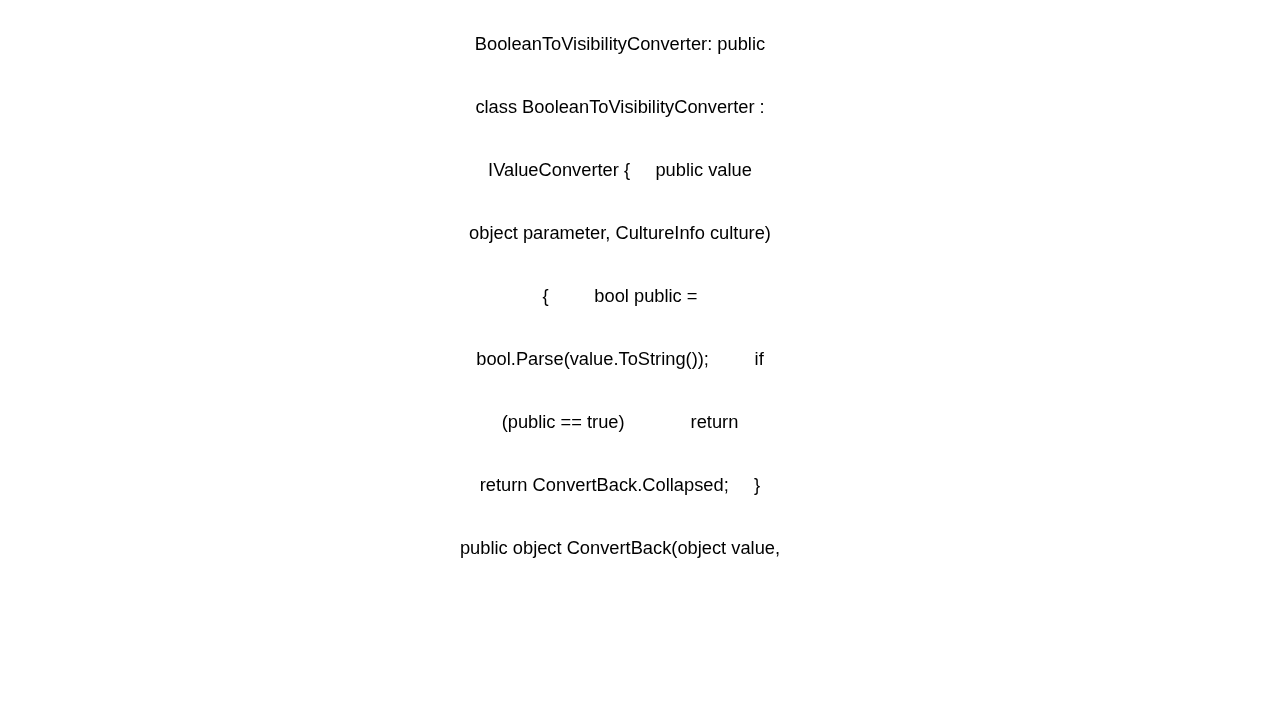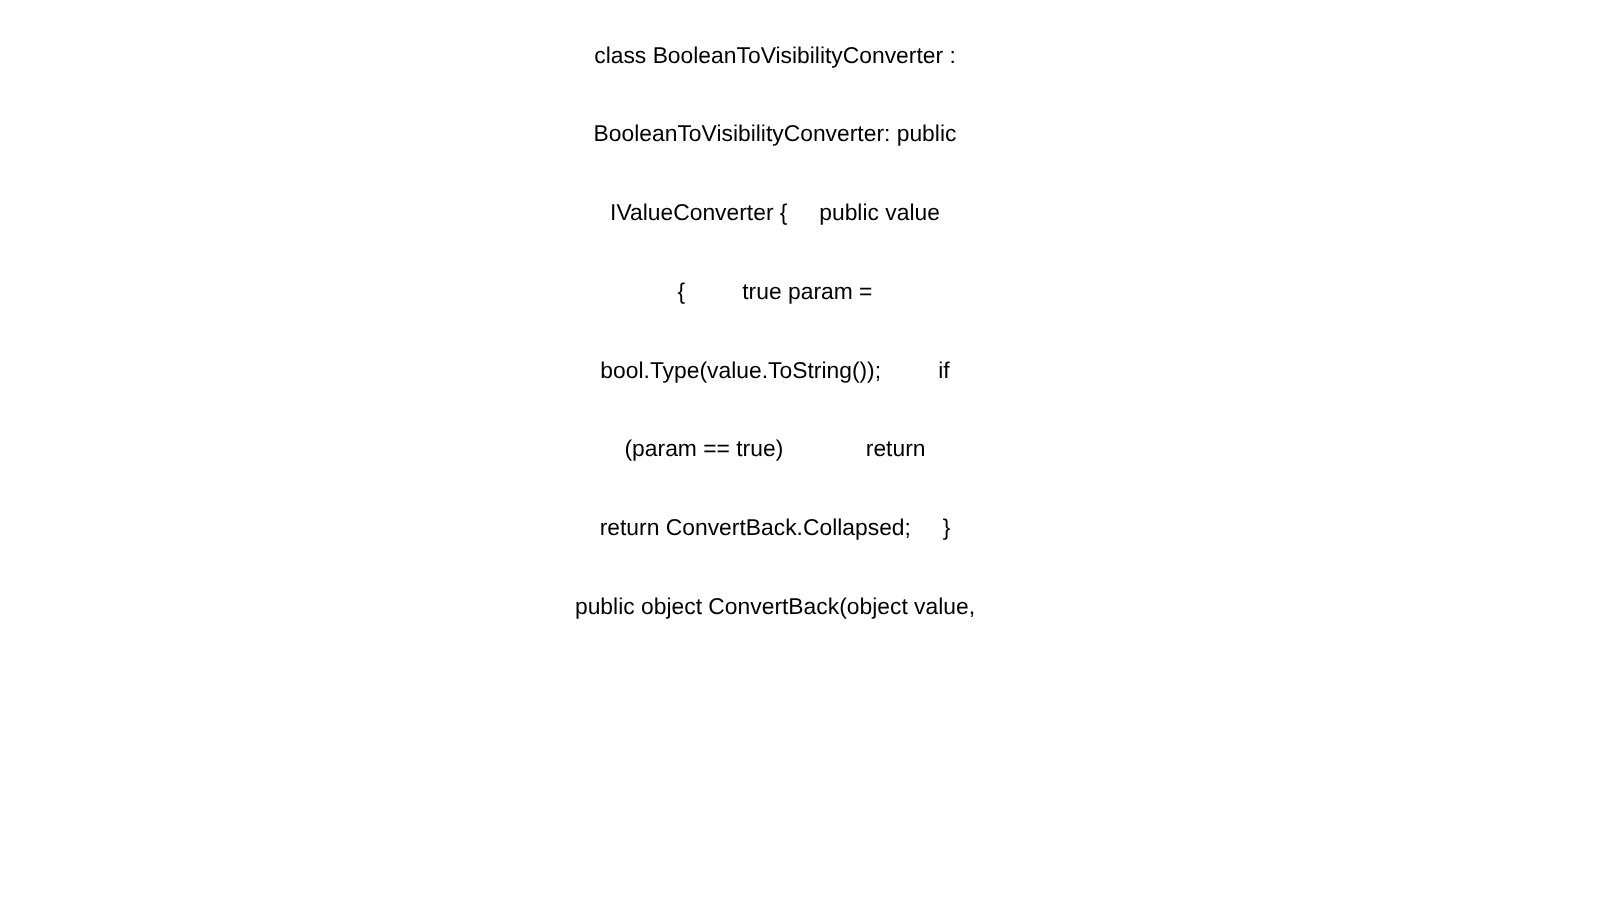--- a/index.html
+++ b/index.html
@@ -33,26 +33,27 @@
     .line {
       display: block;
       height: 21px;
     }
   </style>
 </head>
 <body>
 
 <div class="viewport">
   <div class="text-block">
+    <span class="line">BooleanToVisibilityConverter: public</span>
     <span class="line">class BooleanToVisibilityConverter :</span>
-    <span class="line">BooleanToVisibilityConverter: public</span>
     <span class="line">IValueConverter {     public value</span>
-    <span class="line">{         true param =</span>
-    <span class="line">bool.Type(value.ToString());         if</span>
-    <span class="line">(param == true)             return</span>
+    <span class="line">object parameter, CultureInfo culture)</span>
+    <span class="line">{         bool public =</span>
+    <span class="line">bool.Parse(value.ToString());         if</span>
+    <span class="line">(public == true)             return</span>
     <span class="line">return ConvertBack.Collapsed;     }</span>
     <span class="line">public object ConvertBack(object value,</span>
     
     
     
     
     
     
     
     

